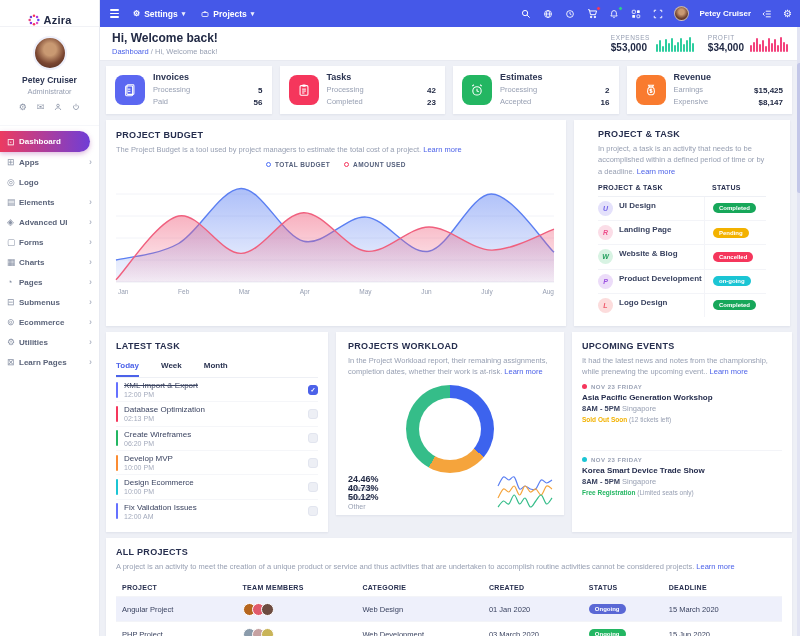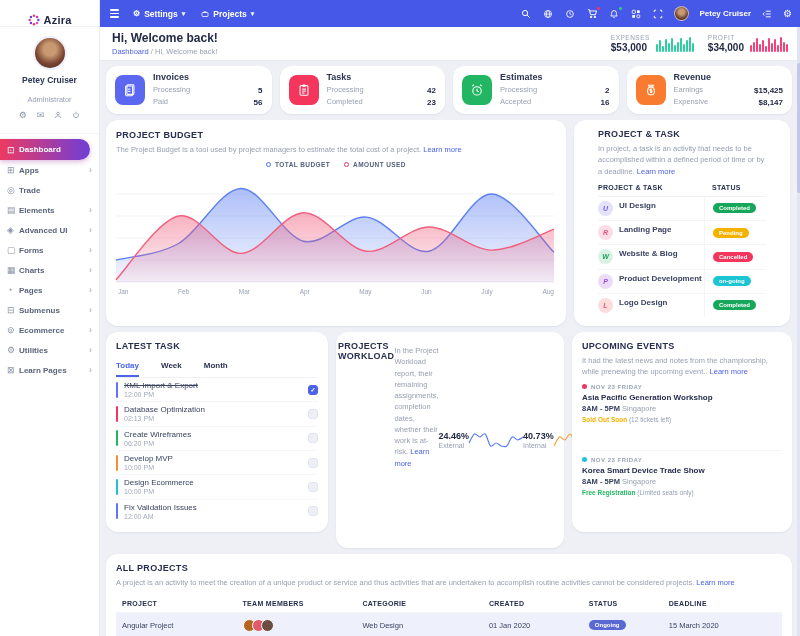--- a/index.html
+++ b/index.html
@@ -5,21 +5,21 @@
 *{margin:0;padding:0;box-sizing:border-box}
 html,body{width:800px;height:636px;overflow:hidden;font-family:"Liberation Sans",sans-serif;background:#eef0f6;color:#2b3452}
 .app{display:flex;width:800px;height:636px}
 
 .sidebar{width:100px;flex-shrink:0;background:#fff;border-right:1px solid #e8eaf1;display:flex;flex-direction:column}
 .logo{height:27px;display:flex;align-items:flex-end;justify-content:center;gap:4px;border-bottom:1px solid #f1f2f6}
 .logo-name{font-size:11px;font-weight:bold;color:#222a45;letter-spacing:.2px}
 .profile{text-align:center;padding:9px 4px 4px;border-bottom:1px solid #f6f7fa}
 .avatar-big{width:34px;height:34px;border-radius:50%;margin:0 auto 5px;background:radial-gradient(circle at 50% 38%,#c99972 26%,#7a4632 60%,#472920 100%);border:2px solid #eef0fb}
 .p-name{font-size:8.5px;font-weight:bold;color:#2b3452}
-.p-role{font-size:7.5px;color:#98a0b3;margin-top:10px}
+.p-role{font-size:7.5px;color:#98a0b3;margin-top:2px}
 .p-icons{display:flex;justify-content:center;gap:10px;padding:7px 0 8px;color:#8a93a6}
 .p-icons span{font-size:9px;line-height:9px;cursor:pointer}
 .menu{flex:1;padding-top:5px}
 .menu-item{height:20px;display:flex;align-items:center;padding:0 7px;color:#5a6379;font-size:8px;font-weight:bold;cursor:pointer}
 .menu-item .mi-ic{width:12px;font-size:9px;color:#8a93a6;font-weight:normal}
 .menu-item .chev{margin-left:auto;color:#b4bac8;font-size:9px;display:none}
 .menu-item .chev.show{display:block}
 .menu-item.active{background:linear-gradient(90deg,#ec3b61,#6f3ed6);color:#fff;border-radius:0 12px 12px 0;margin-right:9px;height:21px;box-shadow:0 2px 5px rgba(160,60,160,.35)}
 .menu-item.active .mi-ic{color:#fff}
 
@@ -43,21 +43,21 @@
 .crumb{font-size:7.5px;color:#98a0b3;margin-top:2px}
 .crumb .home{color:#4c62e9;cursor:pointer}
 .band-right{margin-left:auto;display:flex;align-items:center;gap:14px}
 .kpi{display:flex;align-items:center;gap:6px}
 .kpi-label{font-size:6.5px;color:#98a0b3;letter-spacing:.5px;text-align:left}
 .kpi-val{font-size:10px;font-weight:bold;color:#222a45;margin-top:1px}
 .bars{display:flex;align-items:flex-end;gap:1px;height:16px}
 .bars i{display:block;width:2px;border-radius:1px}
 
 .content{flex:1;padding:5px 10px 0 6px;overflow:hidden}
-.card{background:#fff;border-radius:12px;box-shadow:0 1px 2px rgba(30,40,90,.07)}
+.card{background:#fff;border-radius:0;box-shadow:0 1px 2px rgba(30,40,90,.07)}
 .row{display:flex;gap:8px;margin-bottom:6px}
 .stat-card{flex:1;height:48px;display:flex;align-items:center;padding:8px 9px;gap:8px}
 .stat-ic{width:30px;height:30px;border-radius:8px;display:flex;align-items:center;justify-content:center;flex-shrink:0}
 .stat-body{flex:1}
 .stat-title{font-size:9px;font-weight:bold;color:#2b3452;margin-bottom:3px}
 .stat-line{display:flex;justify-content:space-between;font-size:7.5px;color:#98a0b3;line-height:1.45}
 .stat-line b{color:#222a45;font-size:8px}
 .sec-title{font-size:9px;font-weight:bold;color:#262e4e;letter-spacing:.3px}
 .desc{font-size:7.5px;color:#98a0b3;line-height:1.5;margin-top:4px}
 .link{color:#4c62e9;cursor:pointer}
@@ -88,21 +88,21 @@
 .task:last-child{border-bottom:none}
 .tbar{width:2px;height:16px;border-radius:1px}
 .t-main{flex:1}
 .t-name{font-size:8px;font-weight:normal;color:#3a4360}
 .t-name.strike{text-decoration:line-through}
 .t-time{font-size:7px;color:#a3aabc;margin-top:1px}
 .cbx{width:10px;height:10px;border-radius:3px;background:#edeff5;border:1px solid #e2e5ef;display:flex;align-items:center;justify-content:center;cursor:pointer}
 .cbx.checked{background:#4c62e9;border-color:#4c62e9}
 .cbx.checked::after{content:"✓";color:#fff;font-size:6px;font-weight:bold}
 
-.wload{width:228px;height:216px;padding:9px 2px;display:flex;flex-direction:row}
+.wload{width:228px;height:183px;padding:9px 12px;display:flex;flex-direction:column}
 .donut{width:88px;height:88px;border-radius:50%;margin:7px auto 6px;position:relative}
 .donut::after{content:"";position:absolute;inset:13px;background:#fff;border-radius:50%}
 .w-stat{display:flex;align-items:center;justify-content:space-between;flex:1;min-height:0}
 .w-val{font-size:9px;font-weight:bold;color:#222a45}
 .w-lab{font-size:7px;color:#98a0b3;margin-top:1px}
 
 .events{width:220px;height:200px;padding:9px 10px;display:flex;flex-direction:column}
 .ev{border-bottom:1px solid #f3f4f8;padding:6px 0;flex:1;min-height:0}
 .ev:last-child{border-bottom:none}
 .ev-date{display:flex;align-items:center;gap:4px;font-size:6px;font-weight:bold;color:#9aa2b5;letter-spacing:.5px}
@@ -167,21 +167,21 @@
           <span class="mi-ic">⊡</span>
           <span>Dashboard</span>
         </div>
       <div class="menu-item">
           <span class="mi-ic">⊞</span>
           <span>Apps</span>
           <span class="chev show">›</span>
         </div>
       <div class="menu-item">
           <span class="mi-ic">◎</span>
-          <span>Trade</span>
+          <span>Logo</span>
         </div>
       <div class="menu-item">
           <span class="mi-ic">▤</span>
           <span>Elements</span>
           <span class="chev show">›</span>
         </div>
       <div class="menu-item">
           <span class="mi-ic">◈</span>
           <span>Advanced UI</span>
           <span class="chev show">›</span>

